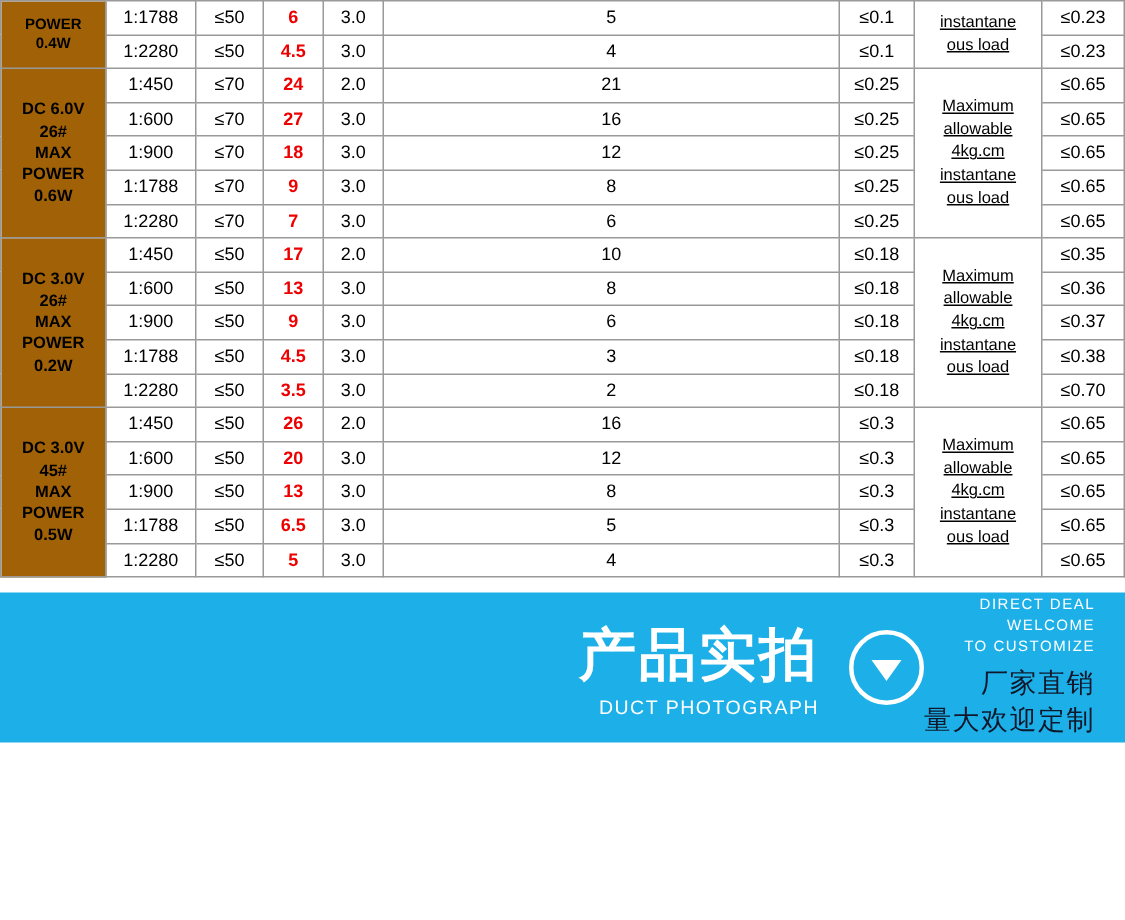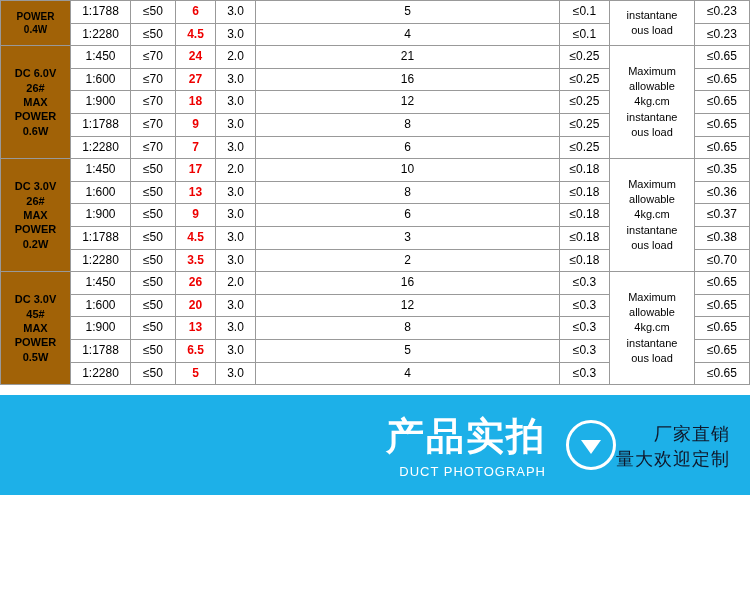--- a/index.html
+++ b/index.html
@@ -33,21 +33,21 @@
 
     .col-ratio { width: 60px; }
     .col-noload { width: 45px; }
     .col-stall { width: 40px; color: #e00; font-weight: bold; }
     .col-rated { width: 40px; }
     .col-noise { width: 50px; }
     .col-maxload { width: 85px; font-size: 11px; }
     .col-efficiency { width: 55px; }
 
     .red-text { color: #e00; font-weight: bold; }
-    .maxload-cell { font-size: 11px; line-height: 1.4; }
+    .maxload-cell { font-size: 11px; line-height: 1.4; text-decoration: underline; }
 
     .bottom-banner {
       width: 750px;
       height: 100px;
       background: #1db0e8;
       display: flex;
       align-items: center;
       padding: 0 20px;
       position: relative;
       margin-top: 10px;
@@ -294,17 +294,22 @@
   <div class="banner-left">
     <div class="banner-title">产品实拍</div>
     <div class="banner-subtitle">DUCT PHOTOGRAPH</div>
   </div>
 
   <div class="banner-circle">
     <div class="chevron-down"></div>
   </div>
 
   <div class="banner-right">
+    <div class="banner-right-top">
+      <span>DIRECT DEAL</span><br>
+      <span>WELCOME</span><br>
+      <span>TO CUSTOMIZE</span>
+    </div>
     <div class="banner-right-bottom" style="font-size:18px; margin-top:4px; text-align:right; line-height:1.4;">
       厂家直销<br>量大欢迎定制
     </div>
   </div>
 </div>
 
 </body></html>

